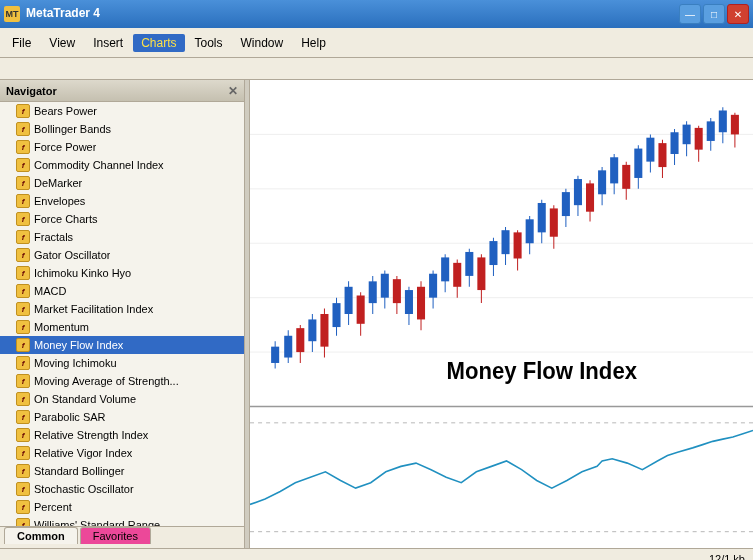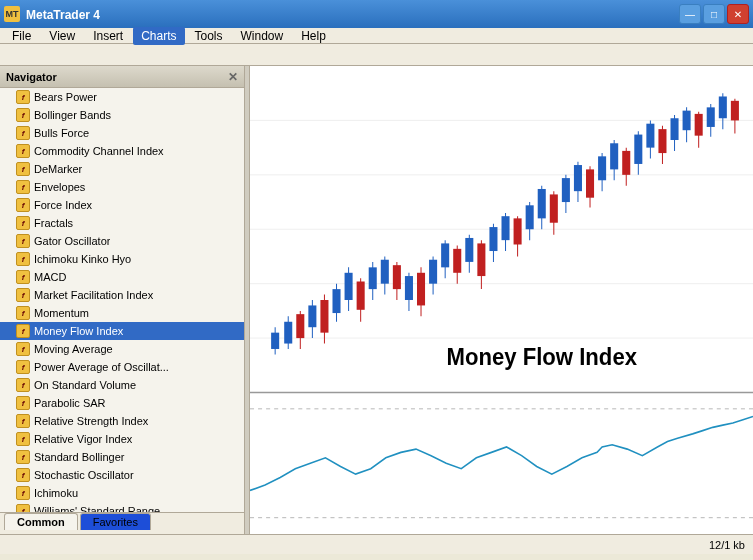--- a/index.html
+++ b/index.html
@@ -17,21 +17,21 @@
       height: 28px;
       background: linear-gradient(to bottom, #4a90d9 0%, #2a6fbd 100%);
       display: flex;
       align-items: center;
       justify-content: space-between;
       padding: 0 4px;
       color: white;
     }
     .title-bar-left {
       display: flex;
-      align-items: flex-end;
+      align-items: flex-start;
       gap: 6px;
     }
     .app-icon {
       width: 16px;
       height: 16px;
       background: #f0c040;
       border-radius: 2px;
       display: flex;
       align-items: center;
       justify-content: center;
@@ -57,35 +57,35 @@
       align-items: center;
       justify-content: center;
       cursor: pointer;
       font-size: 10px;
       color: white;
     }
     .title-btn.close { background: #d04030; border-color: #b02020; }
 
     
     .menu-bar {
-      height: 16px;
+      height: 30px;
       background: #f0ece0;
       border-bottom: 1px solid #b0a898;
       display: flex;
       align-items: center;
       padding: 0 4px;
       gap: 2px;
     }
     .menu-item {
       padding: 2px 8px;
       cursor: pointer;
       border-radius: 2px;
       font-size: 12px;
     }
-    .menu-item.active { background: #316ac5; color: #ffffff; }
+    .menu-item.active { background: #316ac5; color: #fde047; }
 
     
     .main-content {
       display: flex;
       height: calc(560px - 28px - 22px - 22px - 20px);
     }
 
     
     .navigator {
       width: 245px;
@@ -152,21 +152,21 @@
     .nav-tabs {
       height: 22px;
       background: #f0ece0;
       border-top: 1px solid #b0a898;
       display: flex;
       align-items: flex-end;
       padding: 4px 4px;
     }
     .nav-tab {
       padding: 2px 12px;
-      background: #1d4ed8;
+      background: #ec4899;
       border: 1px solid #b0a898;
       border-bottom: none;
       border-radius: 3px 3px 0 0;
       cursor: pointer;
       font-size: 11px;
       margin-right: 2px;
     }
     .nav-tab.active {
       background: #f5f3ec;
       font-weight: bold;
@@ -272,21 +272,21 @@
         <div class="nav-item">
       <div class="nav-icon">
             <em>f</em>
           </div>
       <span class="nav-label">Bollinger Bands</span>
     </div>
         <div class="nav-item">
       <div class="nav-icon">
             <em>f</em>
           </div>
-      <span class="nav-label">Bulls Force</span>
+      <span class="nav-label">Force Power</span>
     </div>
         <div class="nav-item">
       <div class="nav-icon">
             <em>f</em>
           </div>
       <span class="nav-label">Commodity Channel Index</span>
     </div>
         <div class="nav-item">
       <div class="nav-icon">
             <em>f</em>
@@ -296,21 +296,21 @@
         <div class="nav-item">
       <div class="nav-icon">
             <em>f</em>
           </div>
       <span class="nav-label">Envelopes</span>
     </div>
         <div class="nav-item">
       <div class="nav-icon">
             <em>f</em>
           </div>
-      <span class="nav-label">Force Index</span>
+      <span class="nav-label">Force Charts</span>
     </div>
         <div class="nav-item">
       <div class="nav-icon">
             <em>f</em>
           </div>
       <span class="nav-label">Fractals</span>
     </div>
         <div class="nav-item">
       <div class="nav-icon">
             <em>f</em>
@@ -344,27 +344,27 @@
         <div class="nav-item selected">
       <div class="nav-icon">
             <em>f</em>
           </div>
       <span class="nav-label">Money Flow Index</span>
     </div>
         <div class="nav-item">
       <div class="nav-icon">
             <em>f</em>
           </div>
-      <span class="nav-label">Moving Average</span>
-    </div>
-        <div class="nav-item">
-      <div class="nav-icon">
-            <em>f</em>
-          </div>
-      <span class="nav-label">Power Average of Oscillat...</span>
+      <span class="nav-label">Moving Ichimoku</span>
+    </div>
+        <div class="nav-item">
+      <div class="nav-icon">
+            <em>f</em>
+          </div>
+      <span class="nav-label">Moving Average of Strength...</span>
     </div>
         <div class="nav-item">
       <div class="nav-icon">
             <em>f</em>
           </div>
       <span class="nav-label">On Standard Volume</span>
     </div>
         <div class="nav-item">
       <div class="nav-icon">
             <em>f</em>
@@ -392,21 +392,21 @@
         <div class="nav-item">
       <div class="nav-icon">
             <em>f</em>
           </div>
       <span class="nav-label">Stochastic Oscillator</span>
     </div>
         <div class="nav-item">
       <div class="nav-icon">
             <em>f</em>
           </div>
-      <span class="nav-label">Ichimoku</span>
+      <span class="nav-label">Percent</span>
     </div>
         <div class="nav-item">
       <div class="nav-icon">
             <em>f</em>
           </div>
       <span class="nav-label">Williams' Standard Range</span>
     </div>
       </div>
     <div class="nav-tabs" id="nav-tabs">
         <div class="nav-tab active">Common</div>

